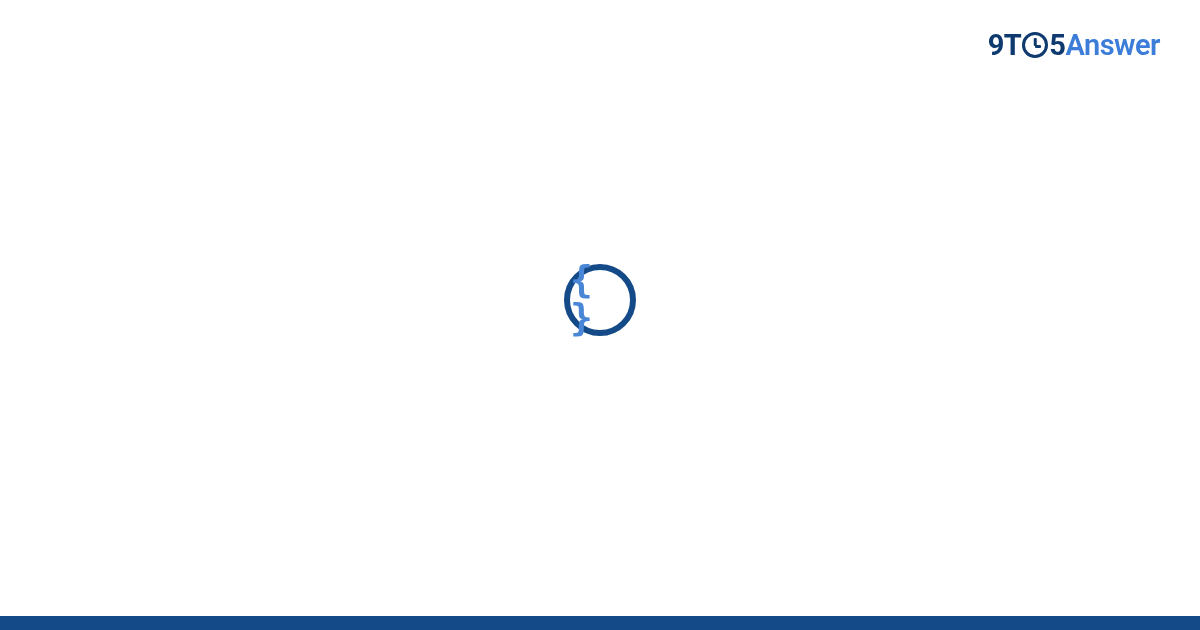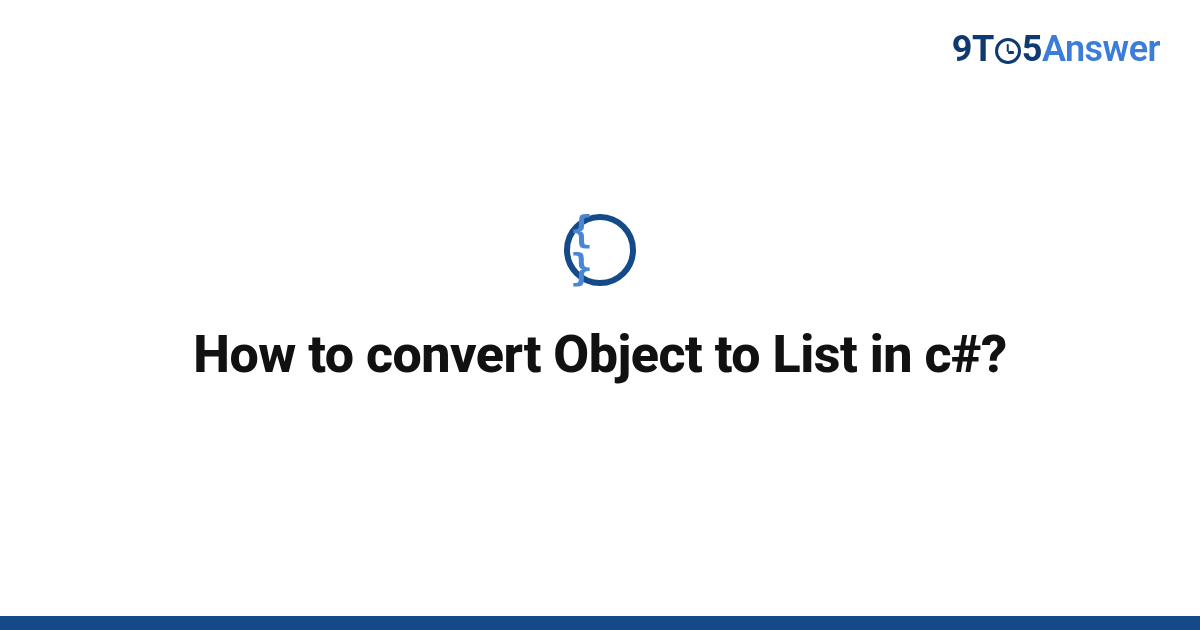--- a/index.html
+++ b/index.html
@@ -8,21 +8,21 @@
       height: 630px;
       background: #ffffff;
       font-family: -apple-system, BlinkMacSystemFont, "Segoe UI", Roboto, Helvetica, Arial, sans-serif;
       position: relative;
       overflow: hidden;
     }
     .logo {
       position: absolute;
       top: 28px;
       right: 40px;
-      font-size: 36px;
+      font-size: 29px;
       font-weight: 600;
       letter-spacing: -0.5px;
     }
     .logo .nine { color: #0f3a6f; font-weight: 700; }
     .logo .t { color: #0f3a6f; text-transform: uppercase; font-weight: 700; }
     .logo .clock {
       display: inline-flex;
       align-items: center;
       justify-content: center;
       width: 26px;
@@ -106,16 +106,15 @@
 <body>
 
 <div class="logo">
   <span class="nine">9</span><span class="t">T</span><span class="clock"></span><span class="five">5</span><span class="answer">Answer</span>
 </div>
 
 <div class="center">
   <div class="badge">
     <span class="badge-inner">{ }</span>
   </div>
-  <h1 class="title">How to convert Object to List in c#?</h1>
 </div>
 
 <div class="footer-bar"></div>
 
 </body></html>

